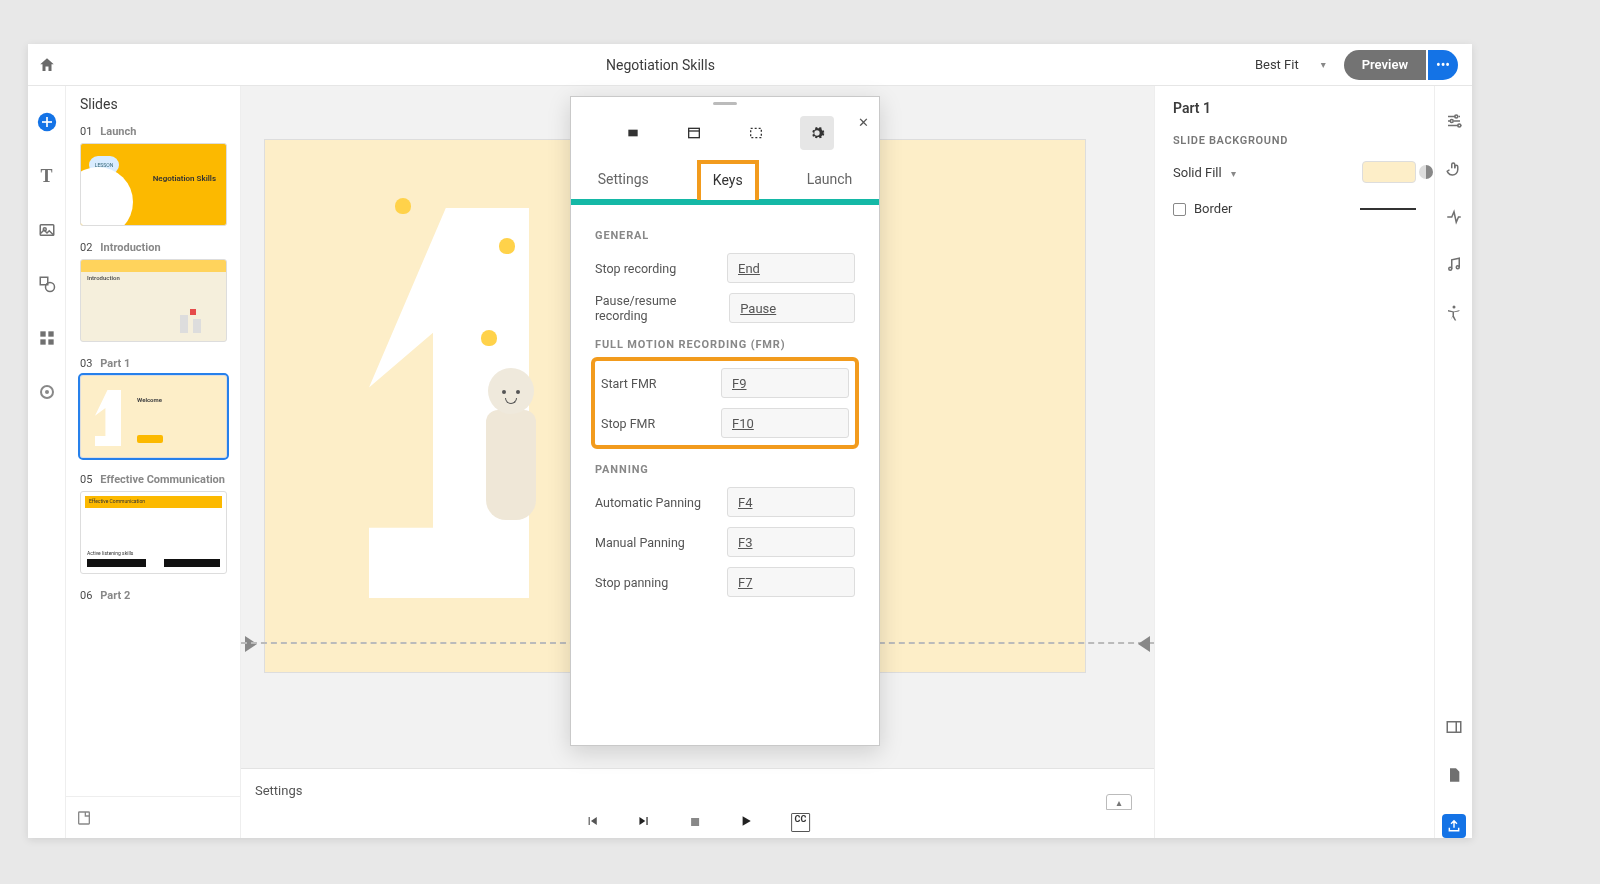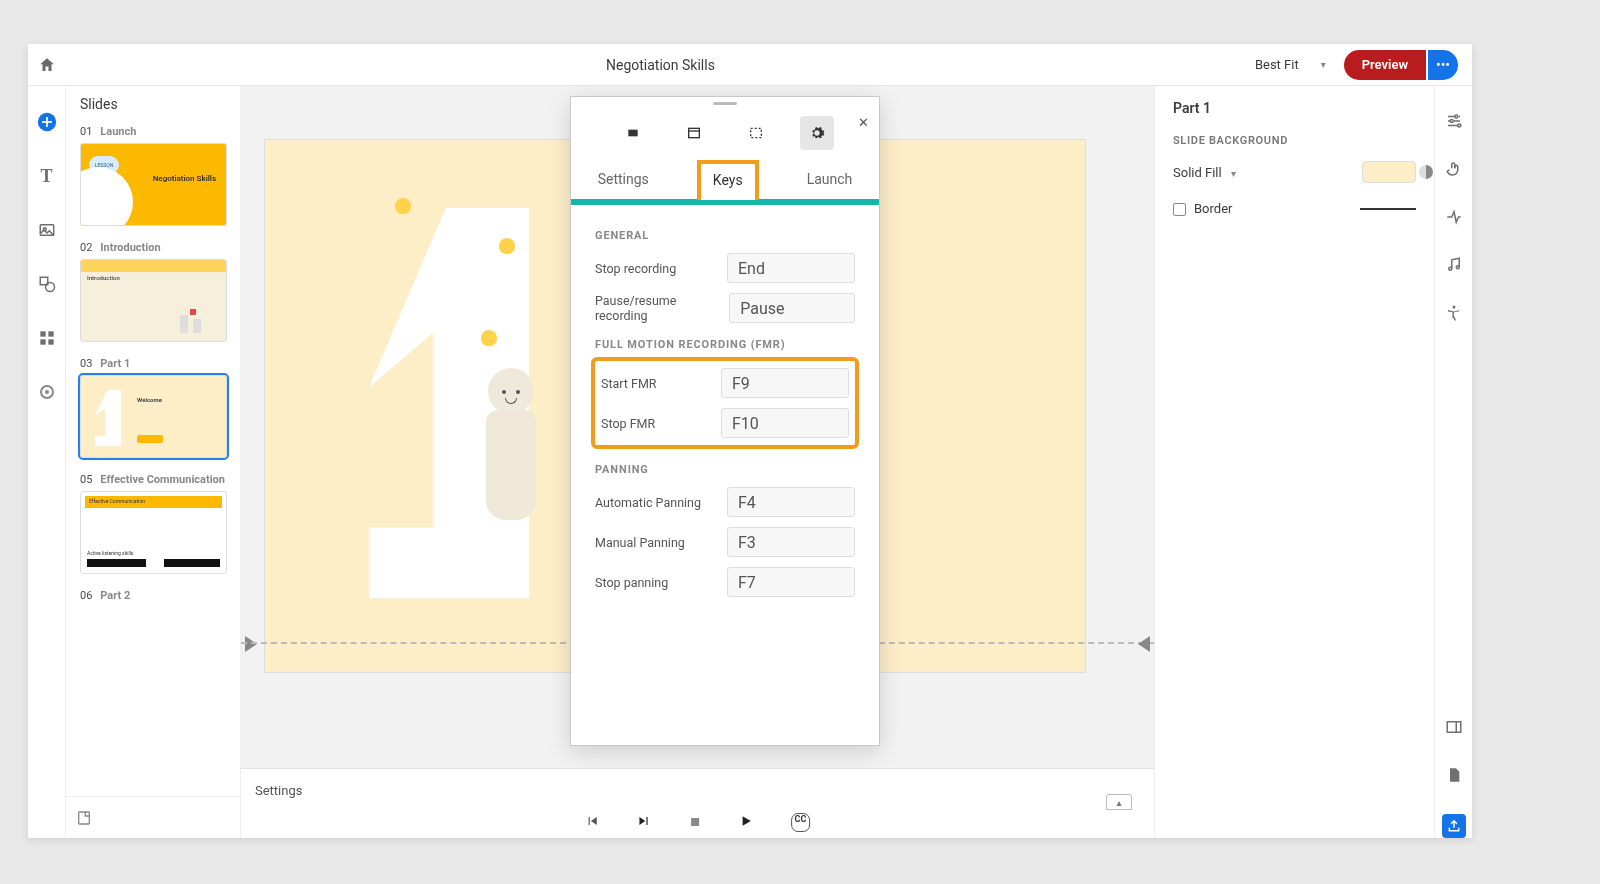--- a/index.html
+++ b/index.html
@@ -5,21 +5,21 @@
   * { box-sizing: border-box; margin: 0; padding: 0; font-family: -apple-system, BlinkMacSystemFont, "Segoe UI", Roboto, Arial, sans-serif; }
   body { background: #e8e8e8; width:1600px; height:884px; overflow:hidden; }
   .appframe { position:absolute; left:28px; top:44px; width:1444px; height:794px; background:#fff; box-shadow:0 2px 8px rgba(0,0,0,.1); display:flex; flex-direction:column; }
   
   .topbar { height:42px; display:flex; align-items:center; border-bottom:1px solid #e6e6e6; }
   .topbar .home { width:38px; display:flex; justify-content:center; align-items:center; font-size:18px; color:#6a6a6a; }
   .topbar .title { flex:1; text-align:center; font-size:14px; color:#3b3b3b; }
   .topbar .zoom { display:flex; align-items:center; gap:22px; margin-right:18px; color:#3b3b3b; font-size:13px; cursor:pointer;}
   .topbar .zoom .chev { font-size:10px; color:#888;}
   .topbar .preview-wrap { display:flex; align-items:center; margin-right:14px; }
-  .topbar .preview { background:#b91c1c; color:#fff; border-radius:16px 0 0 16px; height:30px; padding:0 18px; font-size:13px; font-weight:600; display:flex; align-items:center; border:none; cursor:pointer;}
+  .topbar .preview { background:#737373; color:#fff; border-radius:16px 0 0 16px; height:30px; padding:0 18px; font-size:13px; font-weight:600; display:flex; align-items:center; border:none; cursor:pointer;}
   .topbar .preview-more { background:#1473e6; color:#fff; border-radius:0 16px 16px 0; height:30px; width:30px; display:flex; align-items:center; justify-content:center; font-size:14px; border:none; margin-left:2px; cursor:pointer;}
   
   .cols { flex:1; display:flex; min-height:0; position:relative;}
   .toolstrip { width:38px; border-right:1px solid #eee; display:flex; flex-direction:column; align-items:center; padding-top:26px; gap:34px; }
   .toolstrip .t { width:20px; height:20px; display:flex; align-items:center; justify-content:center; color:#707070; font-size:18px; cursor:pointer;}
   .toolstrip .add { color:#1473e6; font-size:22px;}
   .toolstrip .rec { width:14px; height:14px; border:2px solid #888; border-radius:50%; position:relative;}
   .toolstrip .rec::after { content:""; position:absolute; inset:3px; background:#888; border-radius:50%; }
   .slides { width:175px; border-right:1px solid #eee; display:flex; flex-direction:column; }
   .slides-hdr { padding:10px 14px 4px; font-size:14px; color:#3b3b3b;}
@@ -89,21 +89,21 @@
   .panel .icons { height:48px; display:flex; align-items:center; justify-content:space-evenly; padding:0 18px;}
   .panel .icons .ic { width:34px; height:34px; display:flex; align-items:center; justify-content:center; border-radius:4px; color:#444; cursor:pointer;}
   .panel .icons .ic.active { background:#e6e6e6;}
   .panel .tabs { height:48px; display:flex; align-items:flex-end; justify-content:center; gap:40px; border-bottom:6px solid #14b8a6; font-size:14px; }
   .panel .tabs .tab { padding:0 8px 12px; color:#666; cursor:pointer;}
   .panel .tabs .tab.active { color:#333; border:4px solid #f29b1d; border-bottom:none; padding:8px 12px 12px; position:relative; bottom:-1px; background:#fff;}
   .panel .body { padding:18px 24px 10px; font-size:13px; color:#444; overflow:auto;}
   .panel .grp { font-size:11px; letter-spacing:.08em; color:#888; font-weight:700; margin:6px 0 10px;}
   .panel .krow { display:flex; align-items:center; justify-content:space-between; margin-bottom:8px; min-height:32px;}
   .panel .krow label { font-size:12.5px; color:#555;}
-  .panel .krow .kin { width:128px; height:30px; border:1px solid #ddd; background:#f7f7f7; border-radius:3px; padding:0 10px; font-size:16px; color:#555; display:flex; align-items:center;}
+  .panel .krow .kin { width:128px; height:30px; border:1px solid #ddd; background:#f7f7f7; border-radius:3px; padding:0 10px; font-size:13px; color:#555; display:flex; align-items:center;text-decoration:underline;}
   .panel .hl { outline:4px solid #f29b1d; padding:6px; border-radius:2px;}
   
   .bigone { position:relative; width:100%; height:100%;}
   .bigone .shp { position:absolute; width:160px; height:390px; left:70px; top:50px; background:#fff; clip-path:polygon(48% 0,100% 0,100% 100%,0 100%,0 82%,40% 82%,40% 32%,0 46%); box-shadow:6px 6px 0 #1f7cc8;}
   .bigone .fign { position:absolute; left:180px; top:210px; width:64px; height:160px;}
   .bigone .fign .head{ width:46px; height:46px; background:#efe9dc; border-radius:50%; margin:0 auto; position:relative;}
   .bigone .fign .head::before{content:""; position:absolute; left:14px; top:22px; width:4px; height:4px; background:#555; border-radius:50%;}
   .bigone .fign .head::after{content:""; position:absolute; right:14px; top:22px; width:4px; height:4px; background:#555; border-radius:50%;}
   .bigone .fign .smile{position:absolute; left:17px; top:30px; width:12px; height:6px; border:1.5px solid #555; border-top:none; border-radius:0 0 10px 10px;}
   .bigone .fign .body{ width:50px; height:110px; background:#efe7d7; margin:-4px auto 0; border-radius:12px 12px 20px 20px;}
@@ -265,21 +265,21 @@
               </svg></span>
           <span><svg width="14" height="14" viewBox="0 0 24 24" fill="#222">
                 <path d="M4 5l10 7-10 7zM16 5h2v14h-2z"></path>
               </svg></span>
           <span><svg width="12" height="12" viewBox="0 0 24 24" fill="#888">
                 <rect x="4" y="4" width="16" height="16"></rect>
               </svg></span>
           <span><svg width="14" height="14" viewBox="0 0 24 24" fill="#222">
                 <path d="M6 4l14 8-14 8z"></path>
               </svg></span>
-          <span style="border:1.5px solid #555;border-radius:7px;padding:0 3px;font-size:9px;font-weight:700;">CC</span>
+          <span style="border:1.5px solid #555;border-radius:1px;padding:0 3px;font-size:9px;font-weight:700;">CC</span>
         </div>
         <div class="chip">▴</div>
       </div>
     </div>
 
     <div class="props">
       <div class="sec-title">Part 1</div>
       <div class="sec-sub">SLIDE BACKGROUND</div>
       <div class="row">
         <span>

